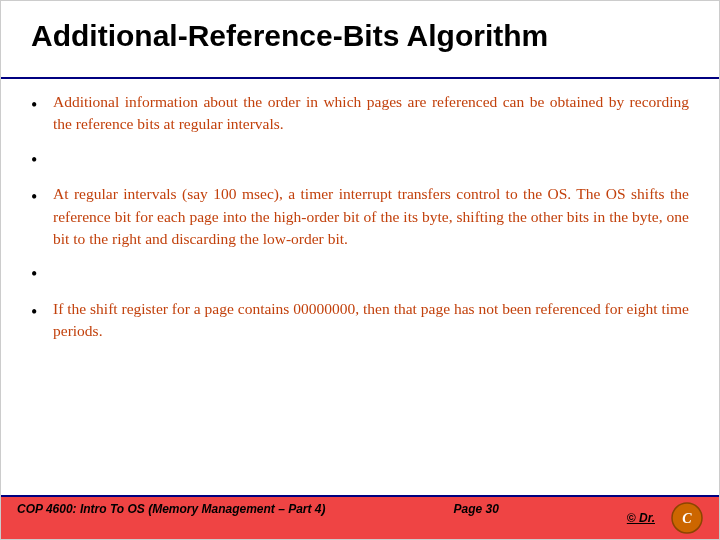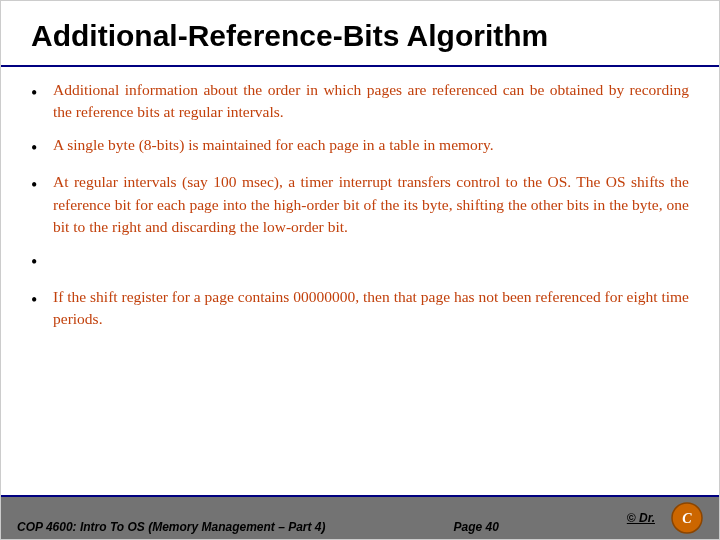--- a/index.html
+++ b/index.html
@@ -15,21 +15,21 @@
       width: 720px;
       height: 540px;
       display: flex;
       flex-direction: column;
       background: #ffffff;
       border: 1px solid #ccc;
     }
 
     .slide-header {
       background: #ffffff;
-      padding: 18px 30px 12px 30px;
+      padding: 18px 30px 24px 30px;
       border-bottom: 2px solid #000080;
     }
 
     .slide-title {
       font-size: 30px;
       font-weight: bold;
       color: #000000;
       font-family: Arial, Helvetica, sans-serif;
     }
 
@@ -56,25 +56,25 @@
       padding-top: 1px;
       color: #000000;
     }
 
     .bullet-text {
       flex: 1;
       color: #c2410c;
     }
 
     .slide-footer {
-      background: #737373;
+      background: #ef4444;
       border-top: 2px solid #000080;
       padding: 5px 16px;
       display: flex;
-      align-items: flex-end;
+      align-items: flex-start;
       justify-content: space-between;
       min-height: 42px;
     }
 
     .footer-course {
       font-size: 12px;
       font-style: italic;
       font-weight: bold;
       color: #000000;
       font-family: Arial, Helvetica, sans-serif;
@@ -113,38 +113,37 @@
     <div class="slide-title">Additional-Reference-Bits Algorithm</div>
   </div>
 
   <div class="slide-content">
     <div class="bullet-item">
       <span class="bullet-dot">•</span>
       <span class="bullet-text">Additional information about the order in which pages are referenced can be obtained by recording the reference bits at regular intervals.</span>
     </div>
     <div class="bullet-item">
       <span class="bullet-dot">•</span>
-      <span class="bullet-text">A single byte (8-bits) is maintained for each page in a table in memory.</span>
     </div>
     <div class="bullet-item">
       <span class="bullet-dot">•</span>
       <span class="bullet-text">At regular intervals (say 100 msec), a timer interrupt transfers control to the OS.  The OS shifts the reference bit for each page into the high-order bit of the its byte, shifting the other bits in the byte, one bit to the right and discarding the low-order bit.</span>
     </div>
     <div class="bullet-item">
       <span class="bullet-dot">•</span>
     </div>
     <div class="bullet-item">
       <span class="bullet-dot">•</span>
       <span class="bullet-text">If the shift register for a page contains 00000000, then that page has not been referenced for eight time periods.</span>
     </div>
   </div>
 
   <div class="slide-footer">
     <span class="footer-course">COP 4600: Intro To OS  (Memory Management – Part 4)</span>
-    <span class="footer-page">Page 40</span>
+    <span class="footer-page">Page 30</span>
     <div class="footer-copyright">
       <span>© Dr.</span>
       <svg class="logo-icon" viewBox="0 0 32 32" xmlns="http://www.w3.org/2000/svg">
         <circle cx="16" cy="16" r="15" fill="#cc6600" stroke="#8B4500" stroke-width="1.5"></circle>
         <text x="16" y="21" text-anchor="middle" font-size="14" font-weight="bold" fill="#ffffff" font-family="serif">C</text>
       </svg>
     </div>
   </div>
 </div>
 

